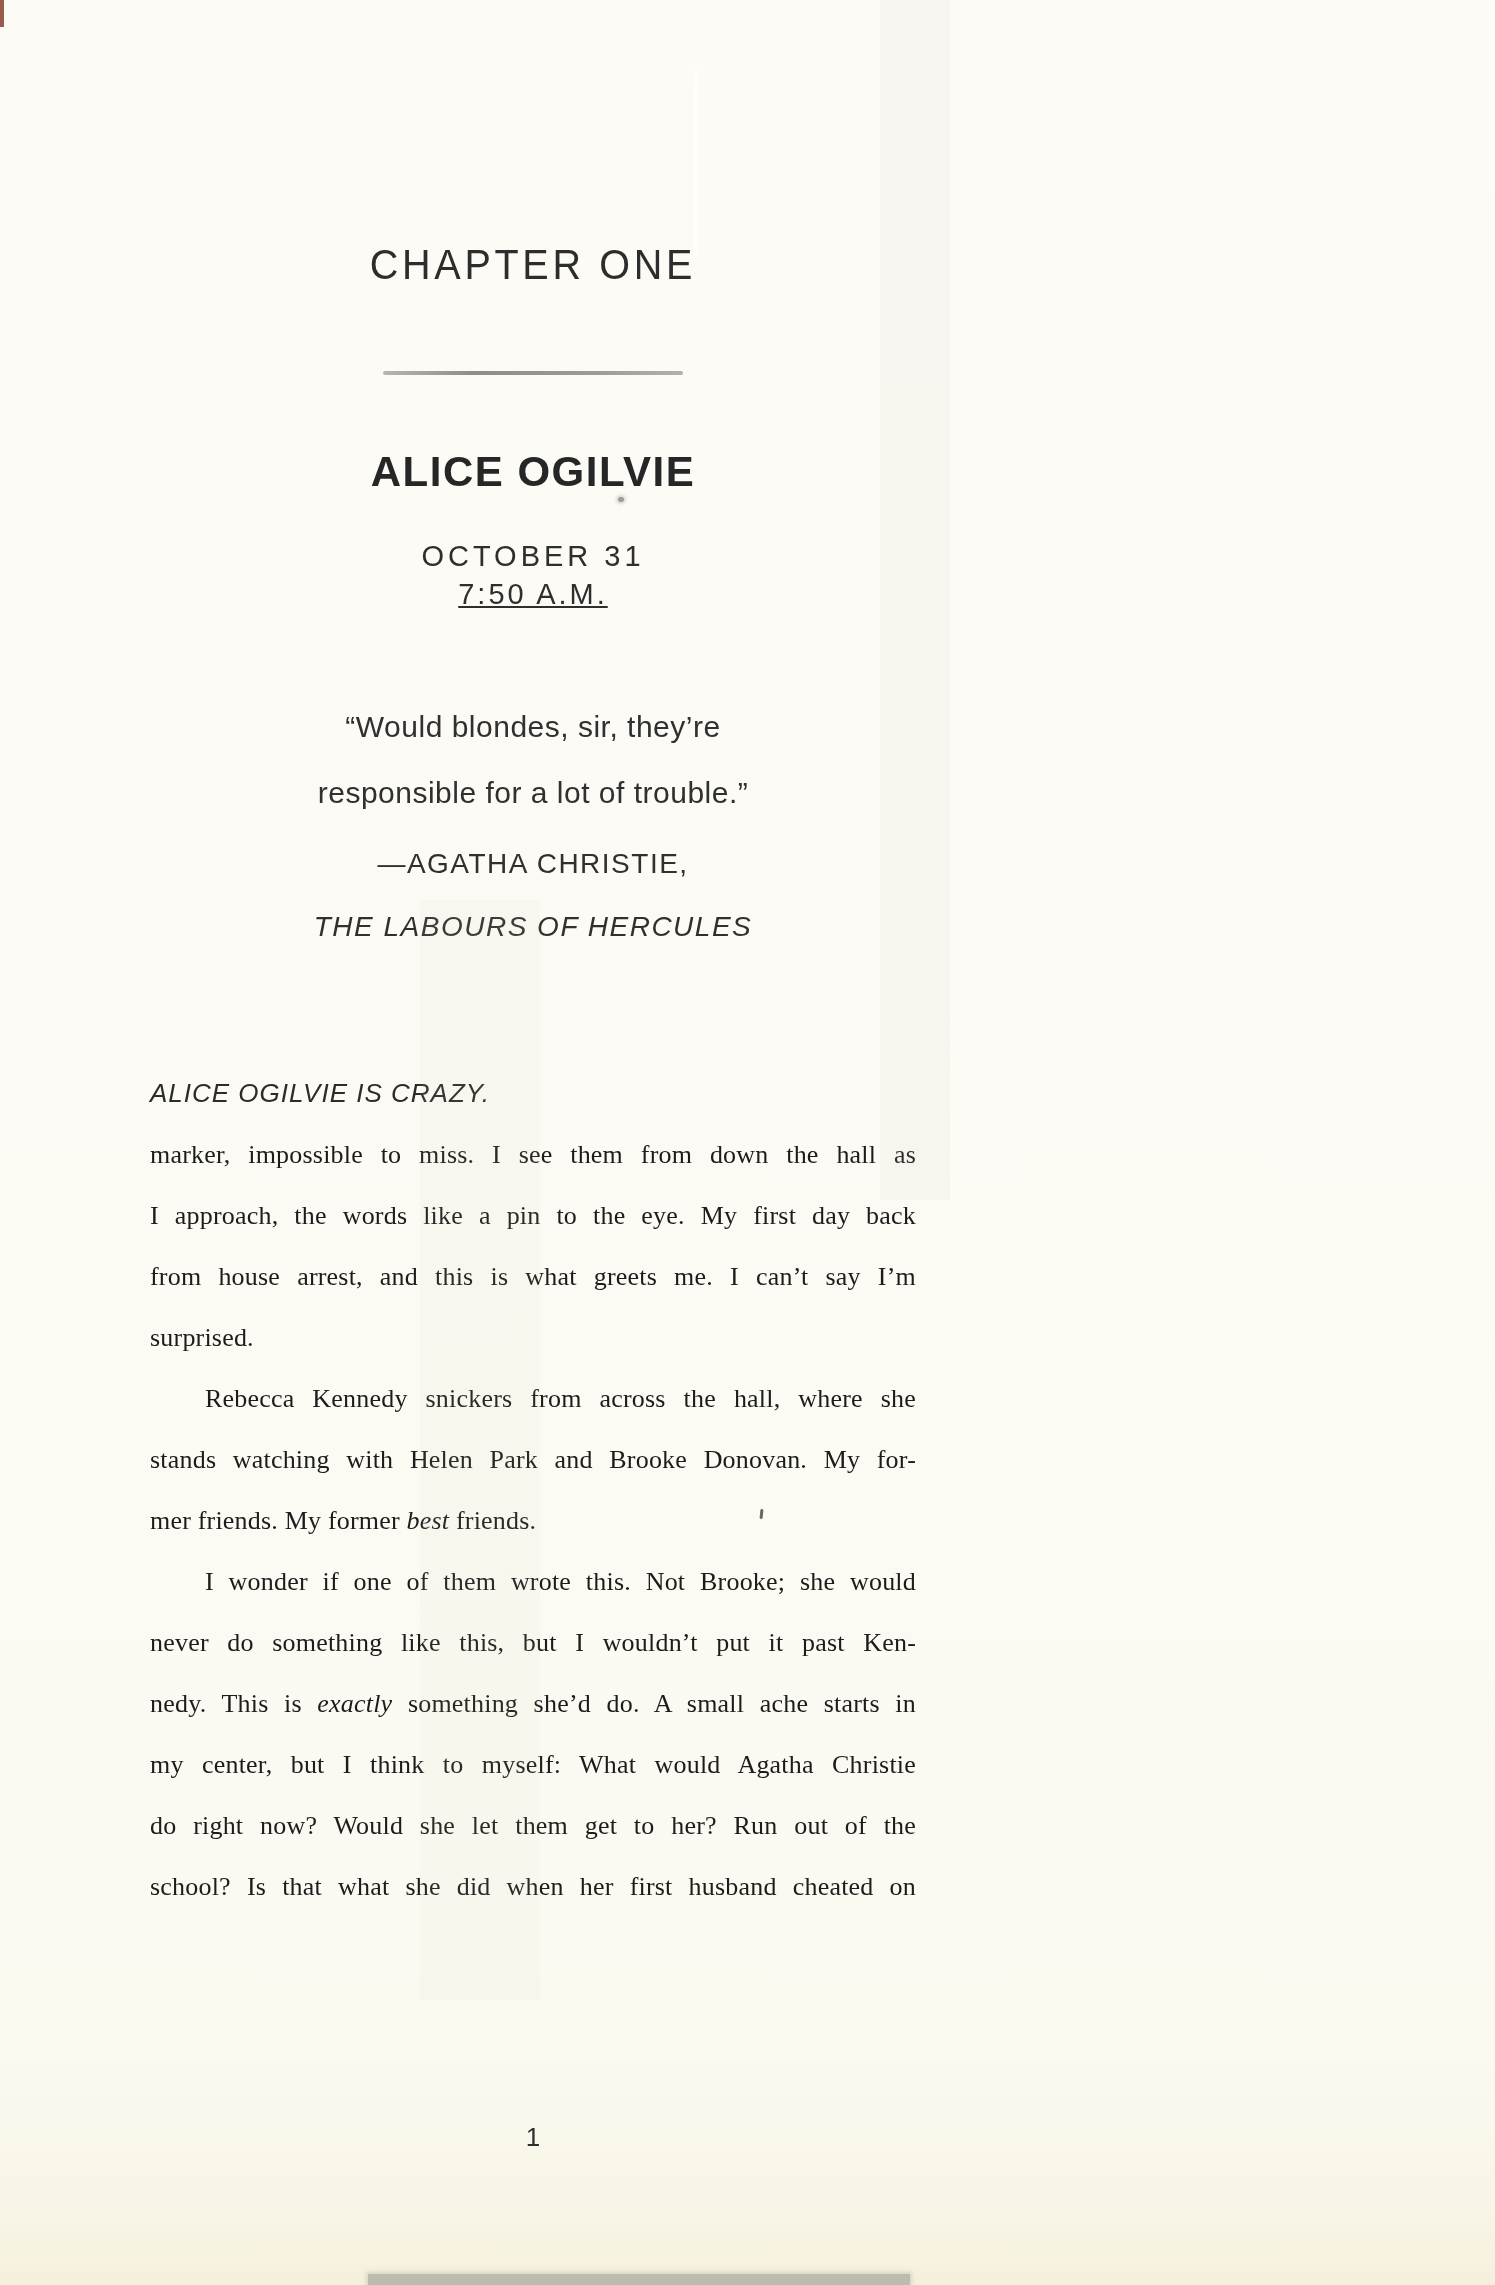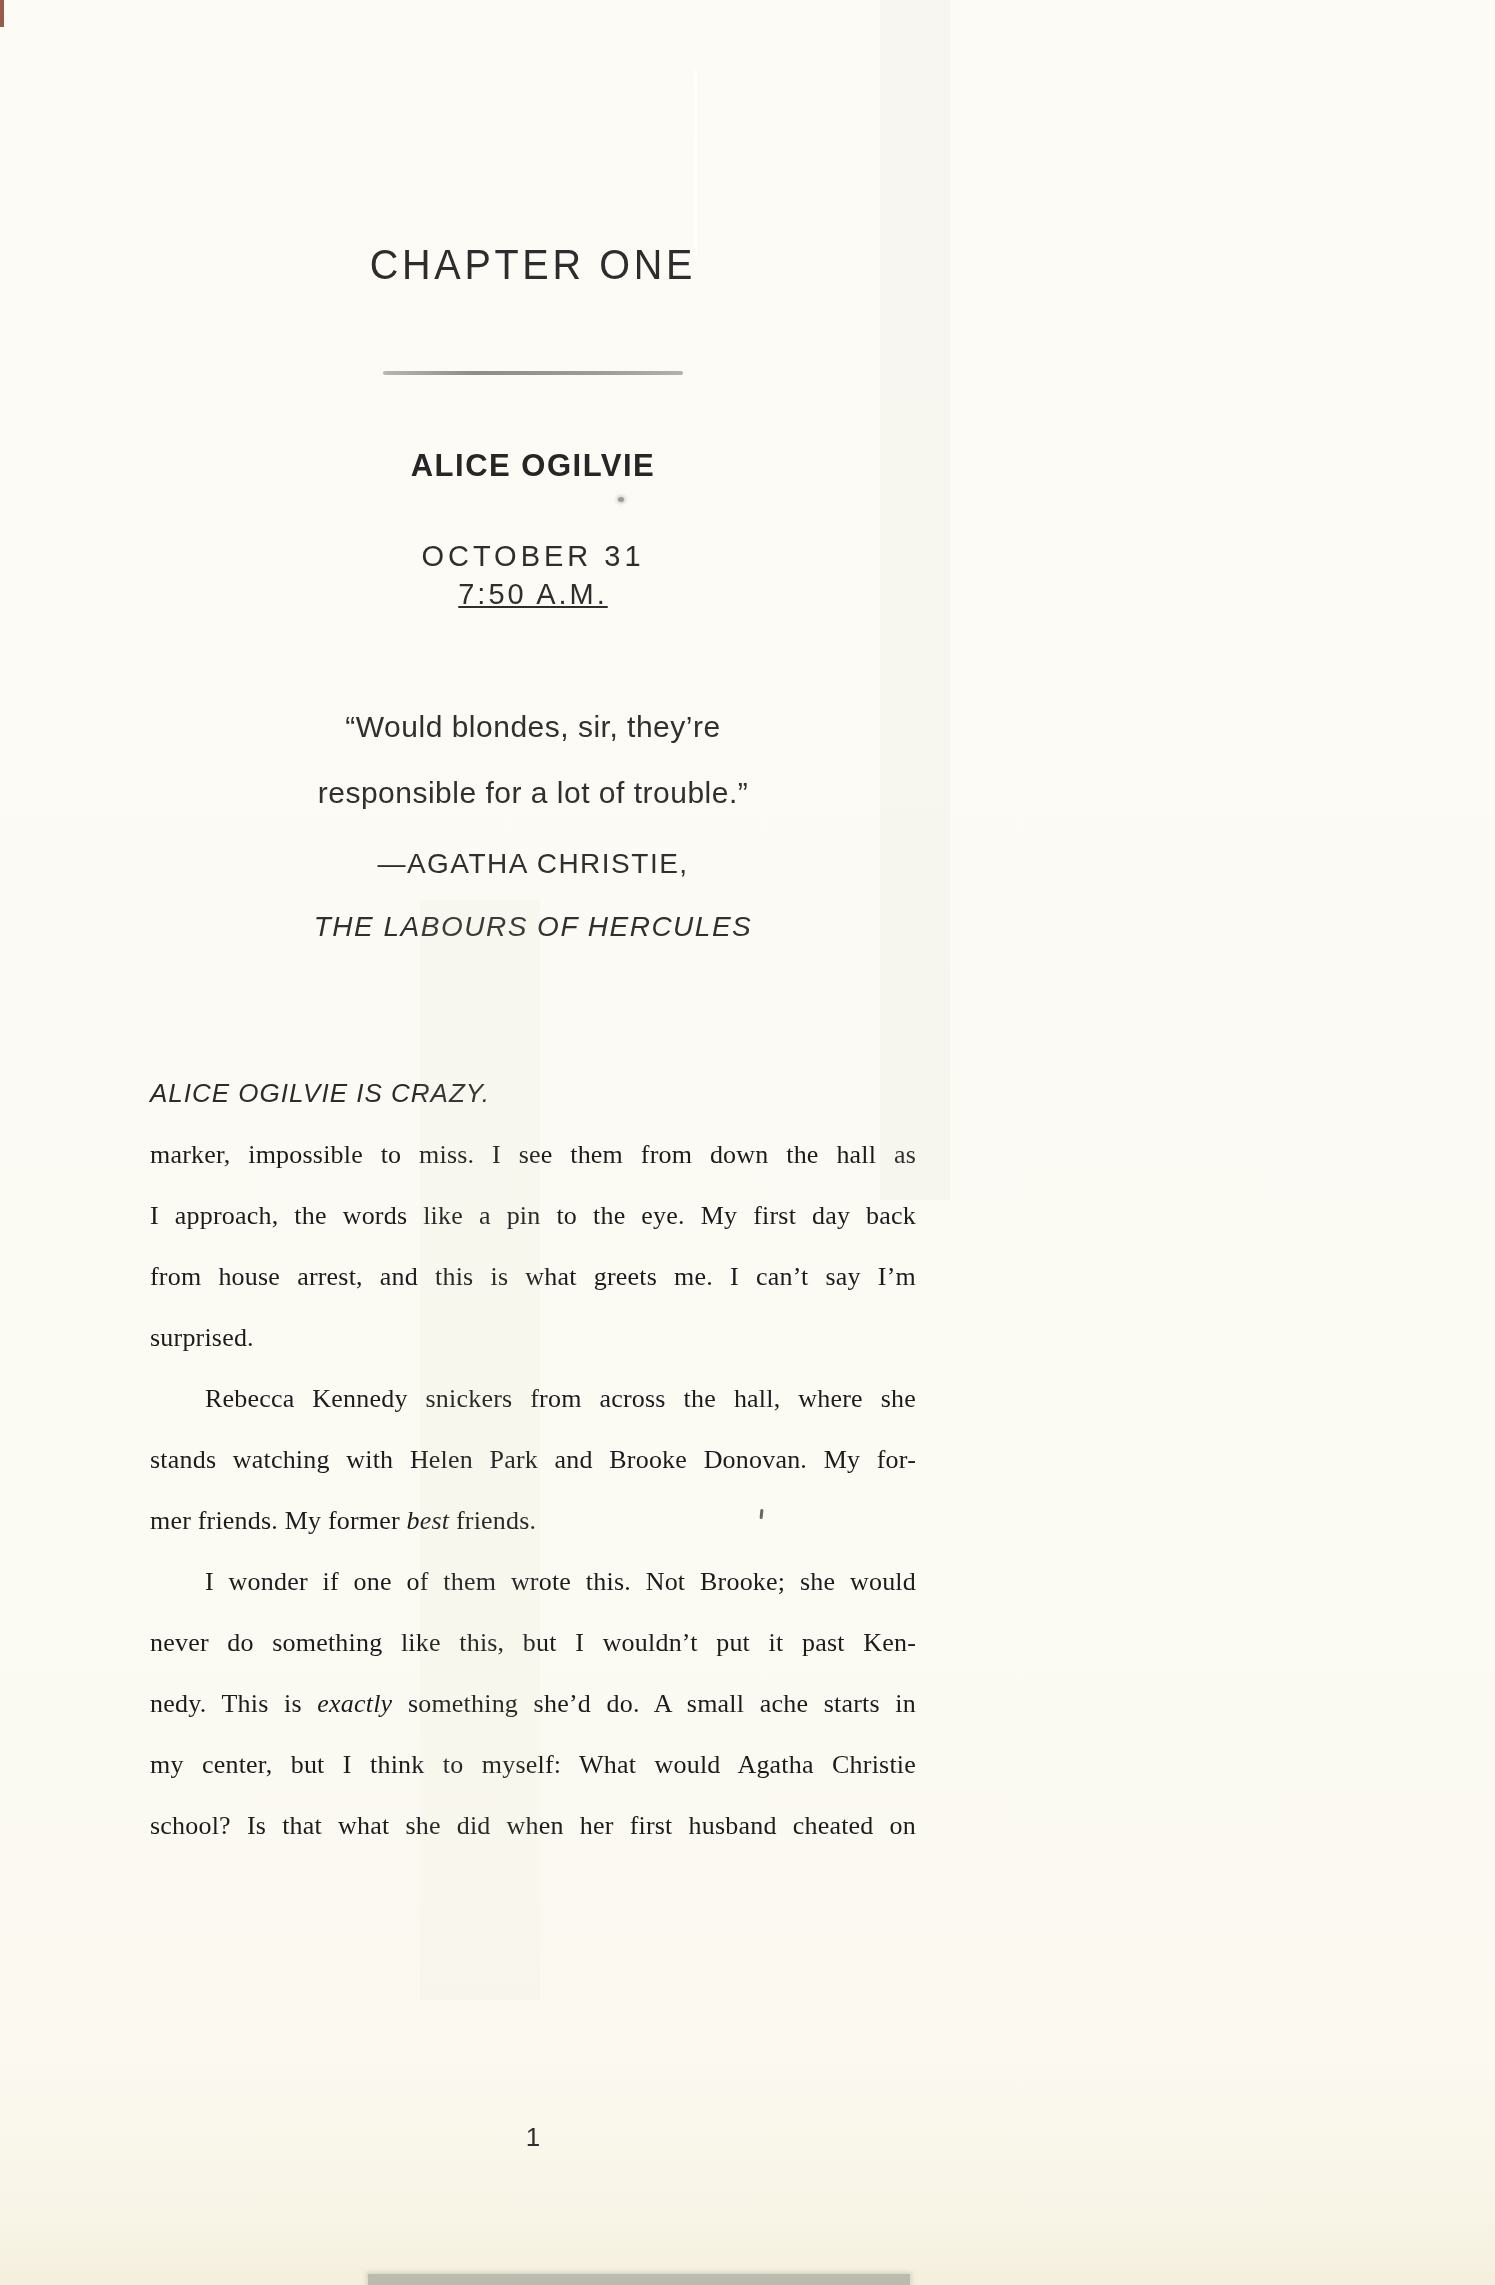--- a/index.html
+++ b/index.html
@@ -44,21 +44,21 @@
     border-radius: 2px;
   }
   .pov-name {
     position: absolute;
     top: 448px;
     left: 0;
     width: 100%;
     text-align: center;
     font-family: "Liberation Sans", "DejaVu Sans", sans-serif;
     font-weight: 700;
-    font-size: 31px;
+    font-size: 42px;
     letter-spacing: 1.5px;
     color: #262626;
   }
   .pov-date {
     position: absolute;
     top: 540px;
     left: 0;
     width: 100%;
     text-align: center;
     font-family: "Liberation Sans", "DejaVu Sans", sans-serif;
@@ -217,20 +217,21 @@
         <div class="body-line justify">I approach, the words like a pin to the eye. My first day back</div>
         <div class="body-line justify">from house arrest, and this is what greets me. I can’t say I’m</div>
         <div class="body-line">surprised.</div>
         <div class="body-line indent justify">Rebecca Kennedy snickers from across the hall, where she</div>
         <div class="body-line justify">stands watching with Helen Park and Brooke Donovan. My for-</div>
         <div class="body-line">mer friends. My former <i>best</i> friends.</div>
         <div class="body-line indent justify">I wonder if one of them wrote this. Not Brooke; she would</div>
         <div class="body-line justify">never do something like this, but I wouldn’t put it past Ken-</div>
         <div class="body-line justify">nedy. This is <i>exactly</i> something she’d do. A small ache starts in</div>
         <div class="body-line justify">my center, but I think to myself: What would Agatha Christie</div>
+        <div class="body-line justify">do right now? Would she let them get to her? Run out of the</div>
         <div class="body-line justify">school? Is that what she did when her first husband cheated on</div>
       </div>
 
     <div class="page-number">1</div>
 
   </div>
 
   <div class="artifact speck-dot"></div>
   <div class="artifact stray-mark"></div>
   <div class="artifact scan-streak"></div>

